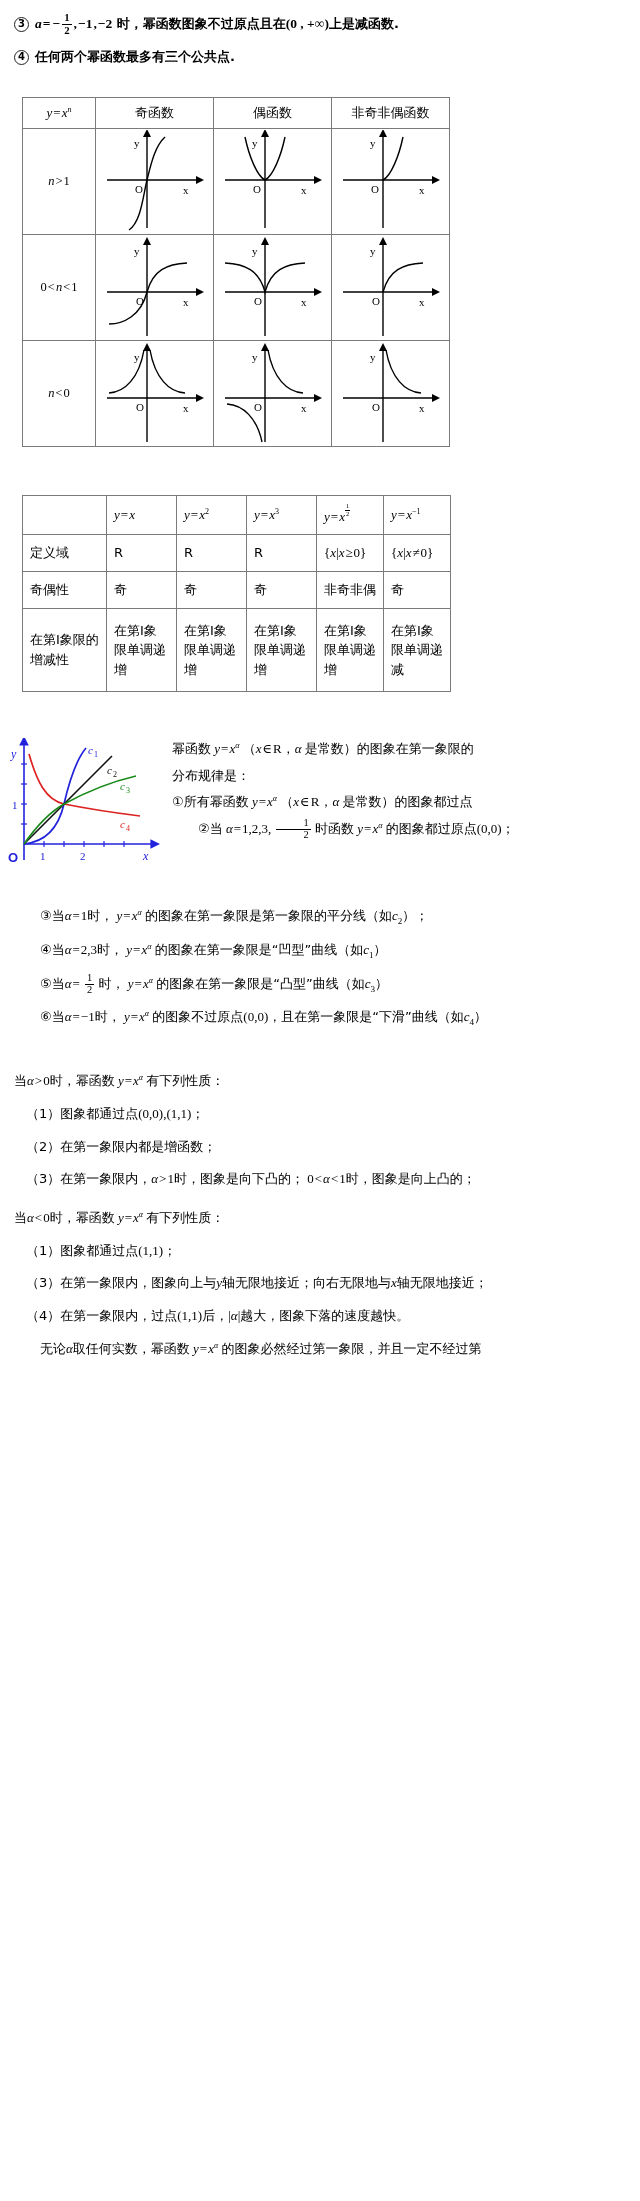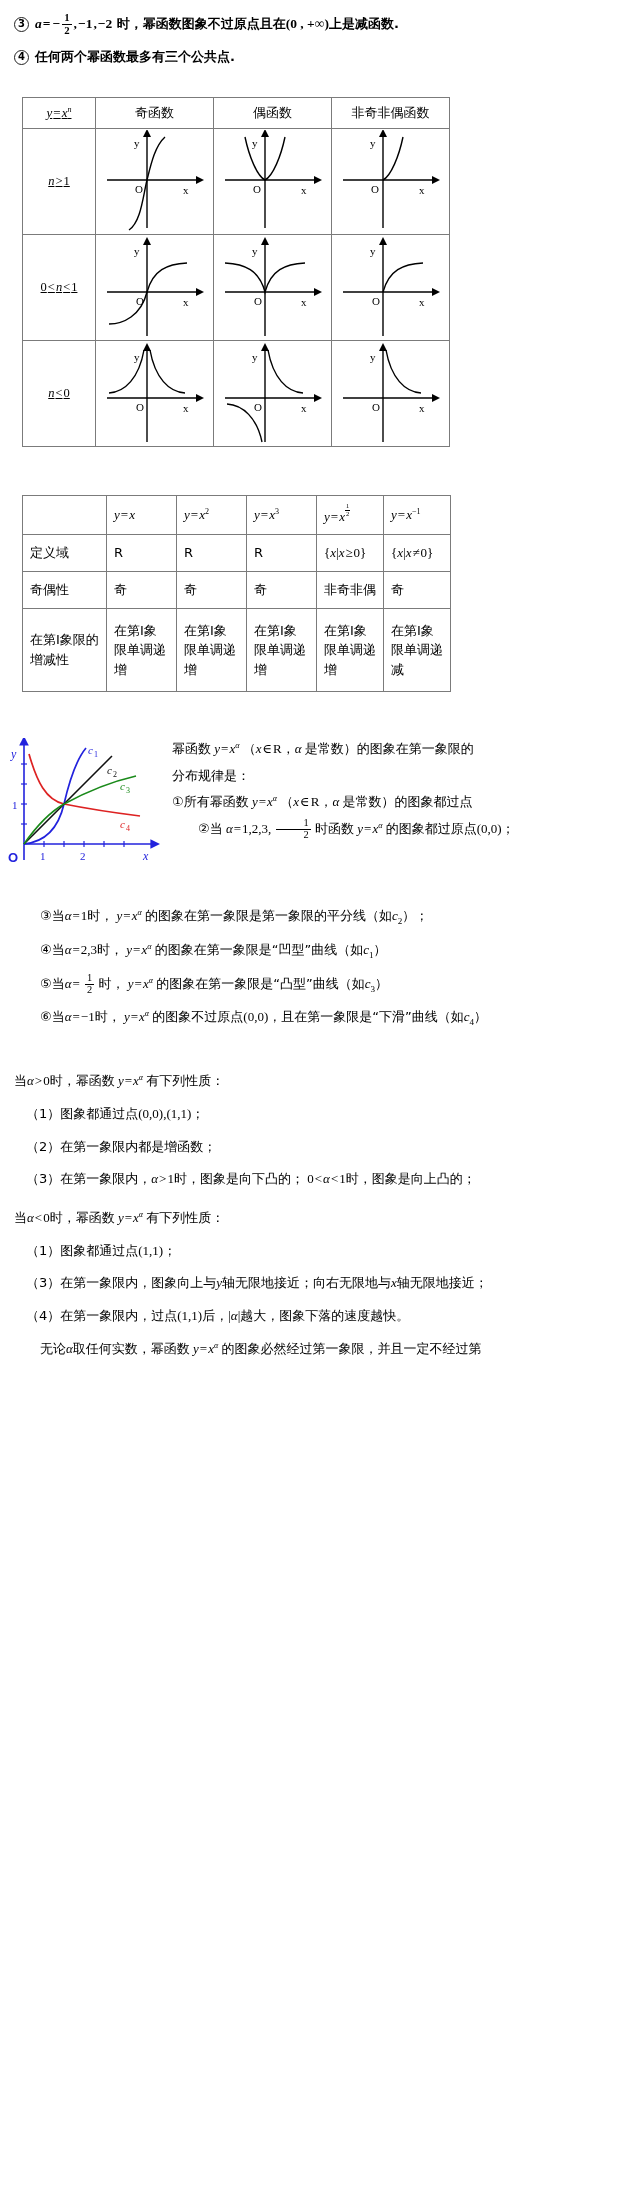--- a/index.html
+++ b/index.html
@@ -84,21 +84,21 @@
   }
   table.t1 td, table.t1 th {
     border: 1px solid #7b7b7b;
     text-align: center;
     vertical-align: middle;
     font-size: 12.5px;
     font-weight: normal;
     padding: 0;
   }
   table.t1 .hdr { height: 30px; font-size: 13px; }
-  table.t1 .rowlabel { width: 72px; text-decoration: underline; }
+  table.t1 .rowlabel { width: 72px; }
   table.t1 .cellgraph { height: 105px; }
   table.t1 .cellgraph svg { display: block; margin: 0 auto; }
 
   
   .t2wrap { padding: 0 0 0 22px; margin-top: 48px; }
   table.t2 {
     border-collapse: collapse;
     width: 428px;
     table-layout: fixed;
   }

